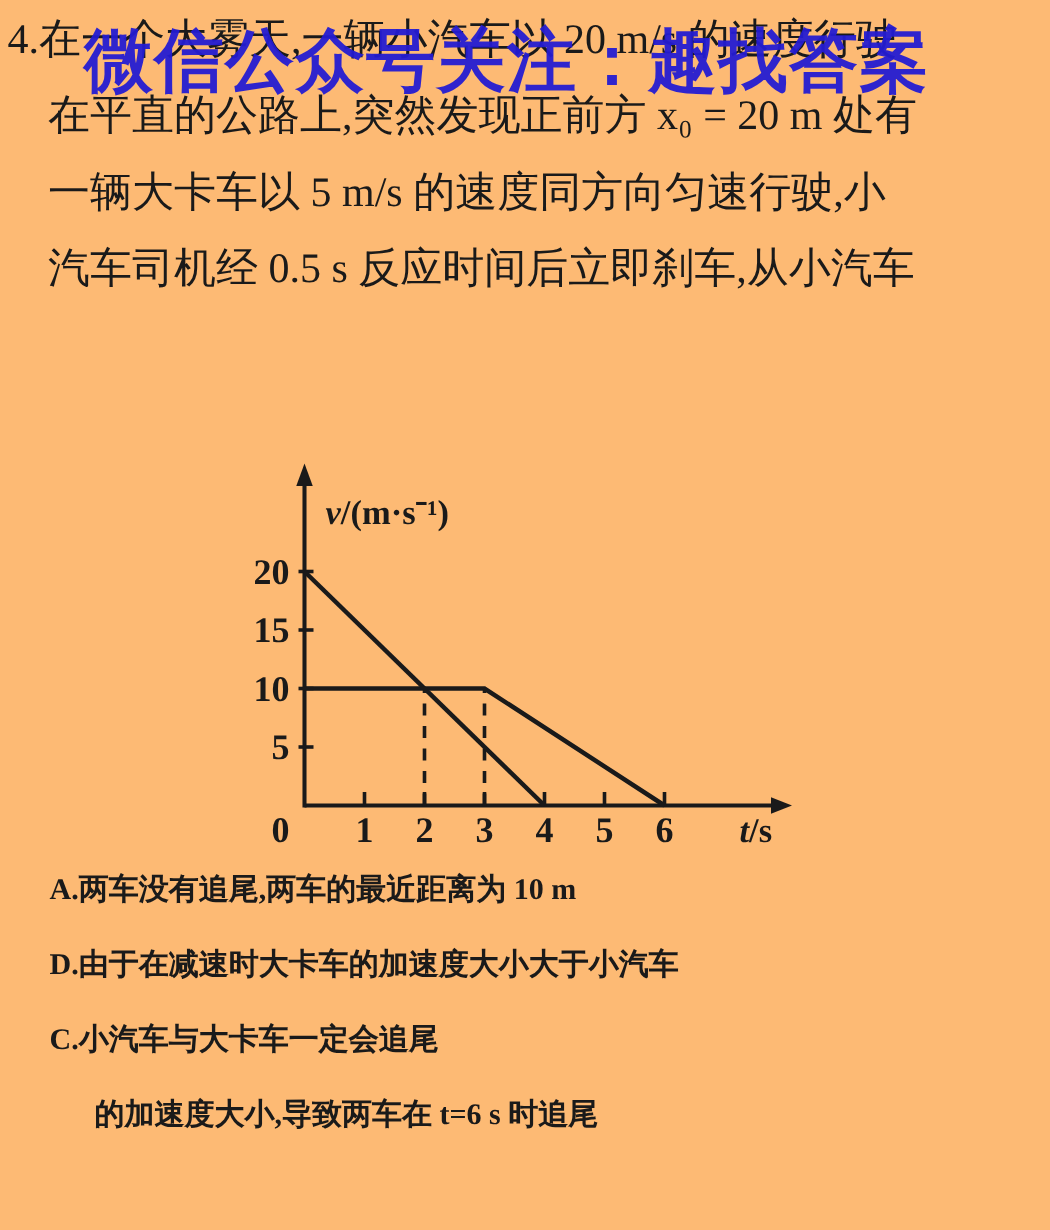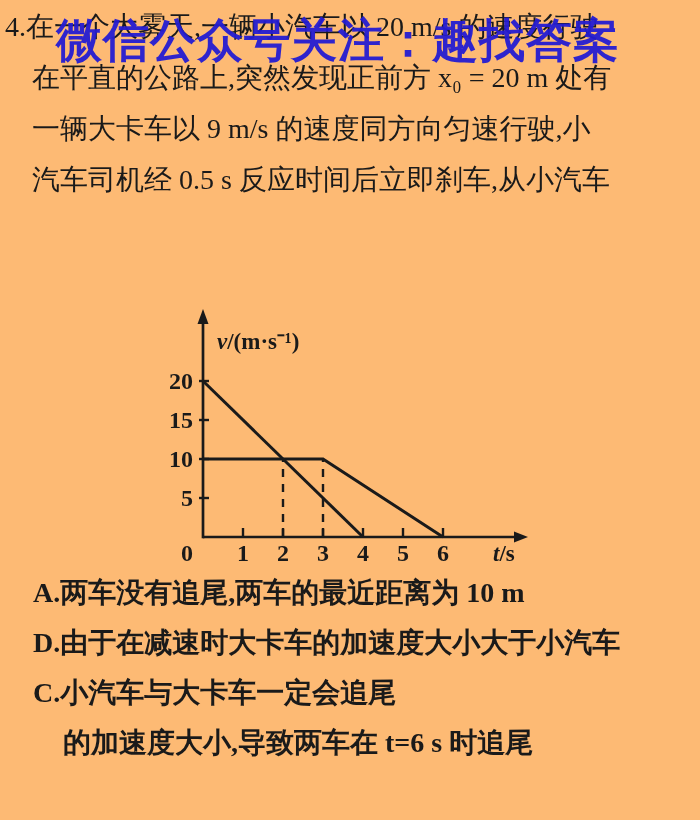--- a/index.html
+++ b/index.html
@@ -16,36 +16,36 @@
     position:absolute;left:5px;top:1px;width:692px;z-index:2;
     font-size:28px;font-weight:400;line-height:51px;
   }
   .qline{white-space:nowrap;}
   .qline.indent{padding-left:27px;}
   #chart{position:absolute;left:130px;top:302px;z-index:1;}
   .tick{font:700 24px "Liberation Serif",serif;}
   .axlabel{font:700 23px "Liberation Serif",serif;}
   .options{
     position:absolute;left:33px;top:568px;width:662px;
-    font-size:28px;font-weight:700;line-height:50px;
+    font-size:20px;font-weight:700;line-height:50px;
   }
   .opt-line{white-space:nowrap;}
   .opt-cont{padding-left:30px;}
 </style>
 </head>
 <body>
 
 <div class="page" style="background: #fdba74; color: rgb(26, 26, 26);">
 
   <div class="watermark" style="color: rgb(36, 28, 210);">微信公众号关注：趣找答案</div>
 
   <div class="question">
     <div class="qline">4.在一个大雾天,一辆小汽车以 20 m/s 的速度行驶</div>
     <div class="qline indent">在平直的公路上,突然发现正前方 x₀ = 20 m 处有</div>
-    <div class="qline indent">一辆大卡车以 9 m/s 的速度同方向匀速行驶,小</div>
+    <div class="qline indent">一辆大卡车以 5 m/s 的速度同方向匀速行驶,小</div>
     <div class="qline indent">汽车司机经 0.5 s 反应时间后立即刹车,从小汽车</div>
   </div>
 
   <svg id="chart" width="420" height="272">
       <line x1="73" y1="235" x2="386" y2="235" stroke="#1a1a1a" stroke-width="2.7"></line>
       <polygon points="398,235 384,229.5 384,240.5" fill="#1a1a1a"></polygon>
       <line x1="73" y1="236.3" x2="73" y2="18" stroke="#1a1a1a" stroke-width="2.7"></line>
       <polygon points="73,7 67.5,22 78.5,22" fill="#1a1a1a"></polygon>
       <line x1="113" y1="235" x2="113" y2="226" stroke="#1a1a1a" stroke-width="2.4"></line>
       <text x="113" y="259" text-anchor="middle" class="tick" fill="#1a1a1a">1</text>

